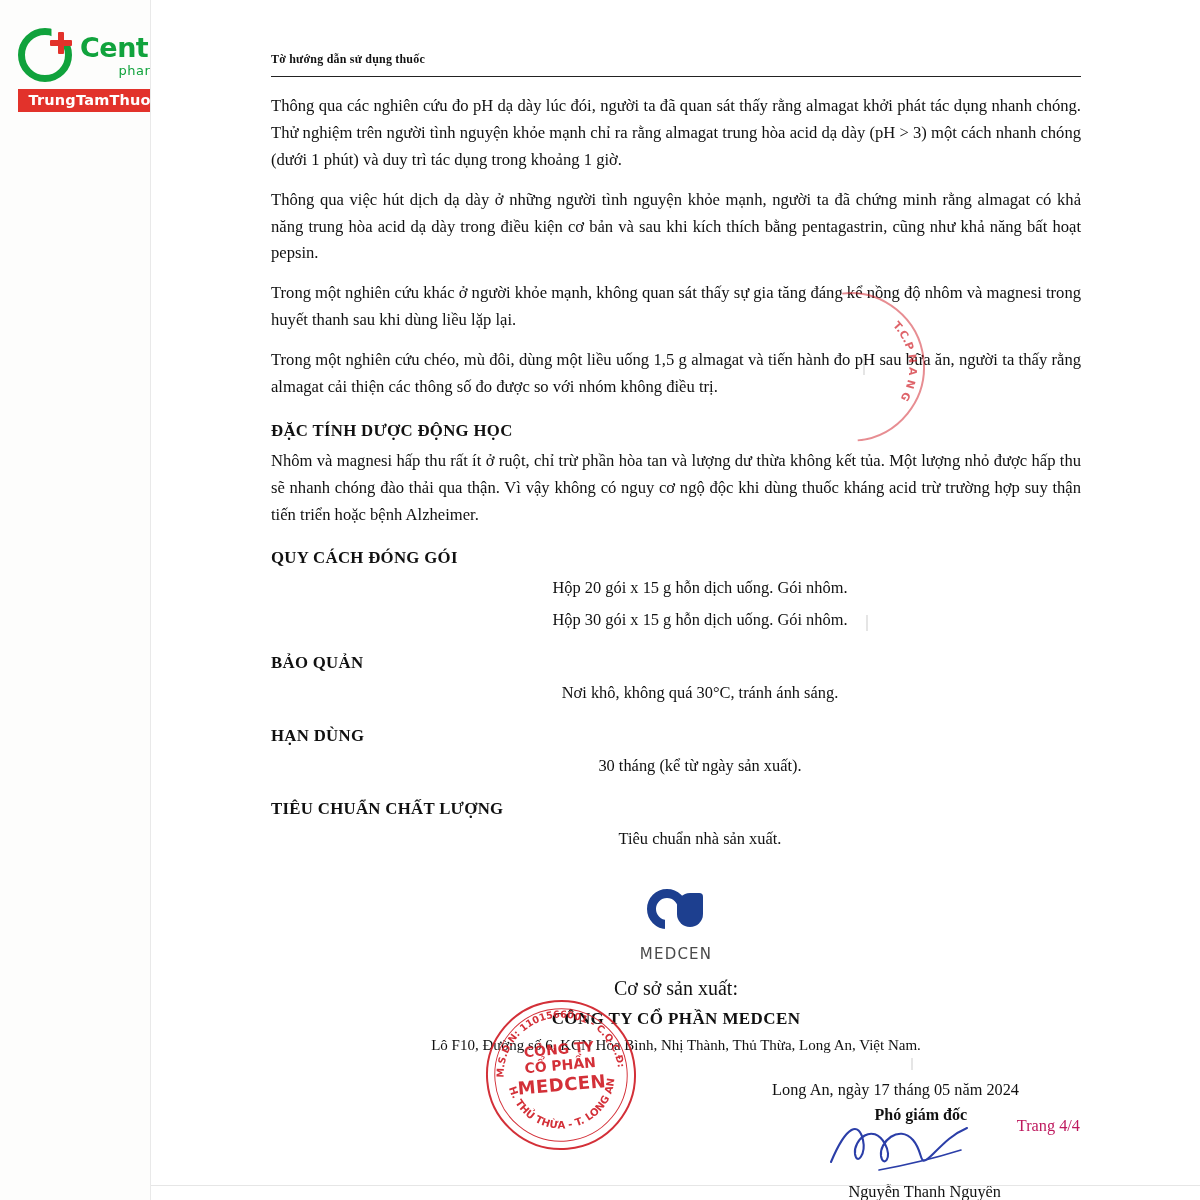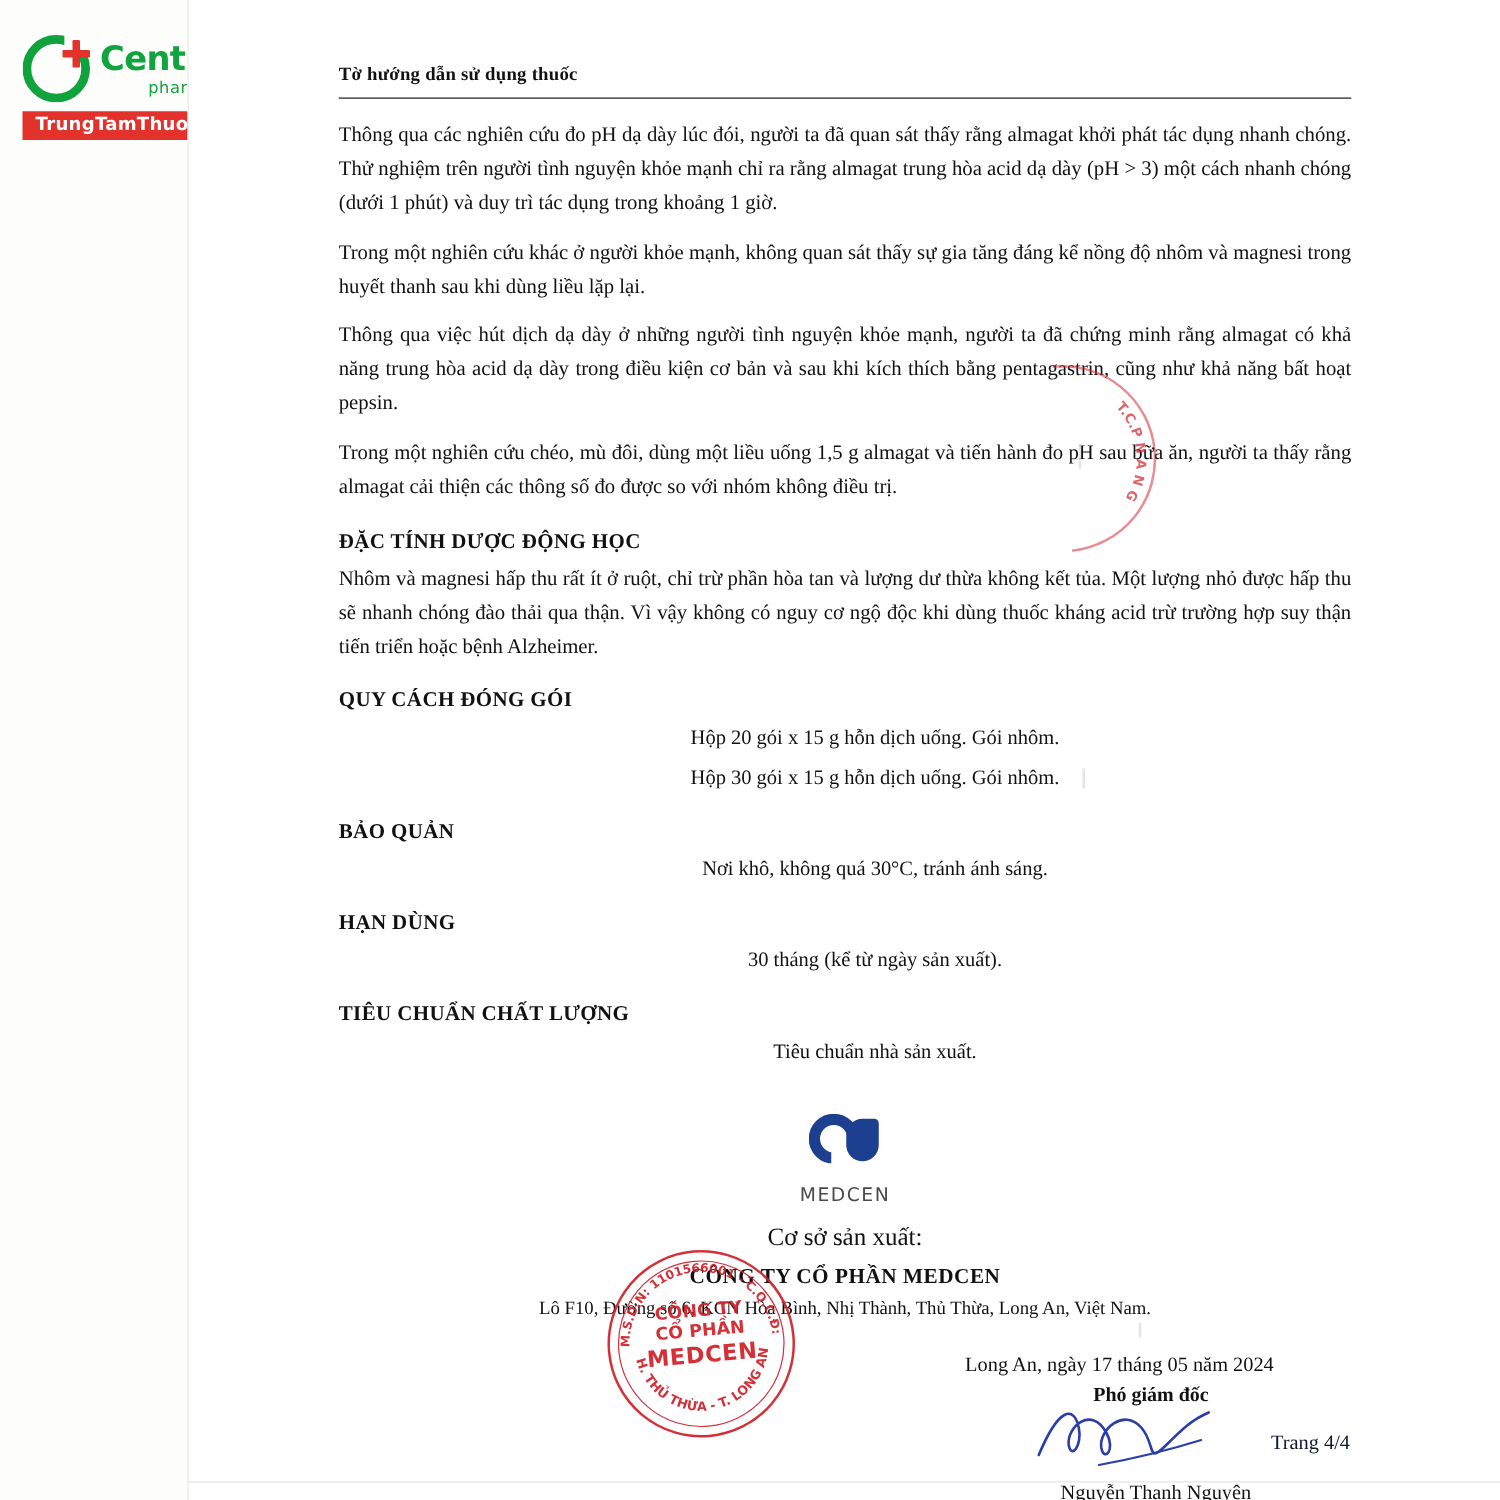--- a/index.html
+++ b/index.html
@@ -113,21 +113,21 @@
 
   #doc {
     position: absolute;
     left: 120px;
     top: 52px;
     width: 810px;
     color: #111;
   }
 
   .doc-header {
-    font-size: 15px;
+    font-size: 12px;
     font-weight: bold;
     letter-spacing: 0.2px;
     padding-bottom: 9px;
     border-bottom: 1.6px solid #222;
     margin-bottom: 16px;
   }
 
   p.para {
     font-size: 16.6px;
     line-height: 1.62;
@@ -259,23 +259,23 @@
     width: 150px;
     height: 150px;
     transform: rotate(-6deg);
     border-color: rgba(208,31,40,0.55);
     clip-path: polygon(50% 0, 100% 0, 100% 100%, 50% 100%);
   }
 
   #page-num {
     position: absolute;
     right: 120px;
-    bottom: 36px;
+    bottom: 64px;
     font-size: 16.3px;
-    color: #0f172a;
+    color: #be185d;
   }
 
   
   .scan-mark {
     position: absolute;
     background: #cfcfcf;
     opacity: 0.55;
   }
 </style>
 </head>
@@ -300,22 +300,22 @@
     <div id="brand-banner">TrungTamThuoc.com</div>
   </div>
 
   <div id="sheet">
 
     <div id="doc">
 
       <div class="doc-header">Tờ hướng dẫn sử dụng thuốc</div>
 
       <p class="para">Thông qua các nghiên cứu đo pH dạ dày lúc đói, người ta đã quan sát thấy rằng almagat khởi phát tác dụng nhanh chóng. Thử nghiệm trên người tình nguyện khỏe mạnh chỉ ra rằng almagat trung hòa acid dạ dày (pH &gt; 3) một cách nhanh chóng (dưới 1 phút) và duy trì tác dụng trong khoảng 1 giờ.</p>
+      <p class="para">Thông qua việc hút dịch dạ dày ở những người tình nguyện khỏe mạnh, người ta đã chứng minh rằng almagat có khả năng trung hòa acid dạ dày trong điều kiện cơ bản và sau khi kích thích bằng pentagastrin, cũng như khả năng bất hoạt pepsin.</p>
       <p class="para">Trong một nghiên cứu khác ở người khỏe mạnh, không quan sát thấy sự gia tăng đáng kể nồng độ nhôm và magnesi trong huyết thanh sau khi dùng liều lặp lại.</p>
-      <p class="para">Thông qua việc hút dịch dạ dày ở những người tình nguyện khỏe mạnh, người ta đã chứng minh rằng almagat có khả năng trung hòa acid dạ dày trong điều kiện cơ bản và sau khi kích thích bằng pentagastrin, cũng như khả năng bất hoạt pepsin.</p>
       <p class="para">Trong một nghiên cứu chéo, mù đôi, dùng một liều uống 1,5 g almagat và tiến hành đo pH sau bữa ăn, người ta thấy rằng almagat cải thiện các thông số đo được so với nhóm không điều trị.</p>
 
       <h2 class="section">ĐẶC TÍNH DƯỢC ĐỘNG HỌC</h2>
       <p class="para">Nhôm và magnesi hấp thu rất ít ở ruột, chỉ trừ phần hòa tan và lượng dư thừa không kết tủa. Một lượng nhỏ được hấp thu sẽ nhanh chóng đào thải qua thận. Vì vậy không có nguy cơ ngộ độc khi dùng thuốc kháng acid trừ trường hợp suy thận tiến triển hoặc bệnh Alzheimer.</p>
 
       <h2 class="section">QUY CÁCH ĐÓNG GÓI</h2>
       <p class="indent">Hộp 20 gói x 15 g hỗn dịch uống. Gói nhôm.</p>
       <p class="indent">Hộp 30 gói x 15 g hỗn dịch uống. Gói nhôm.</p>
 
       <h2 class="section">BẢO QUẢN</h2>

